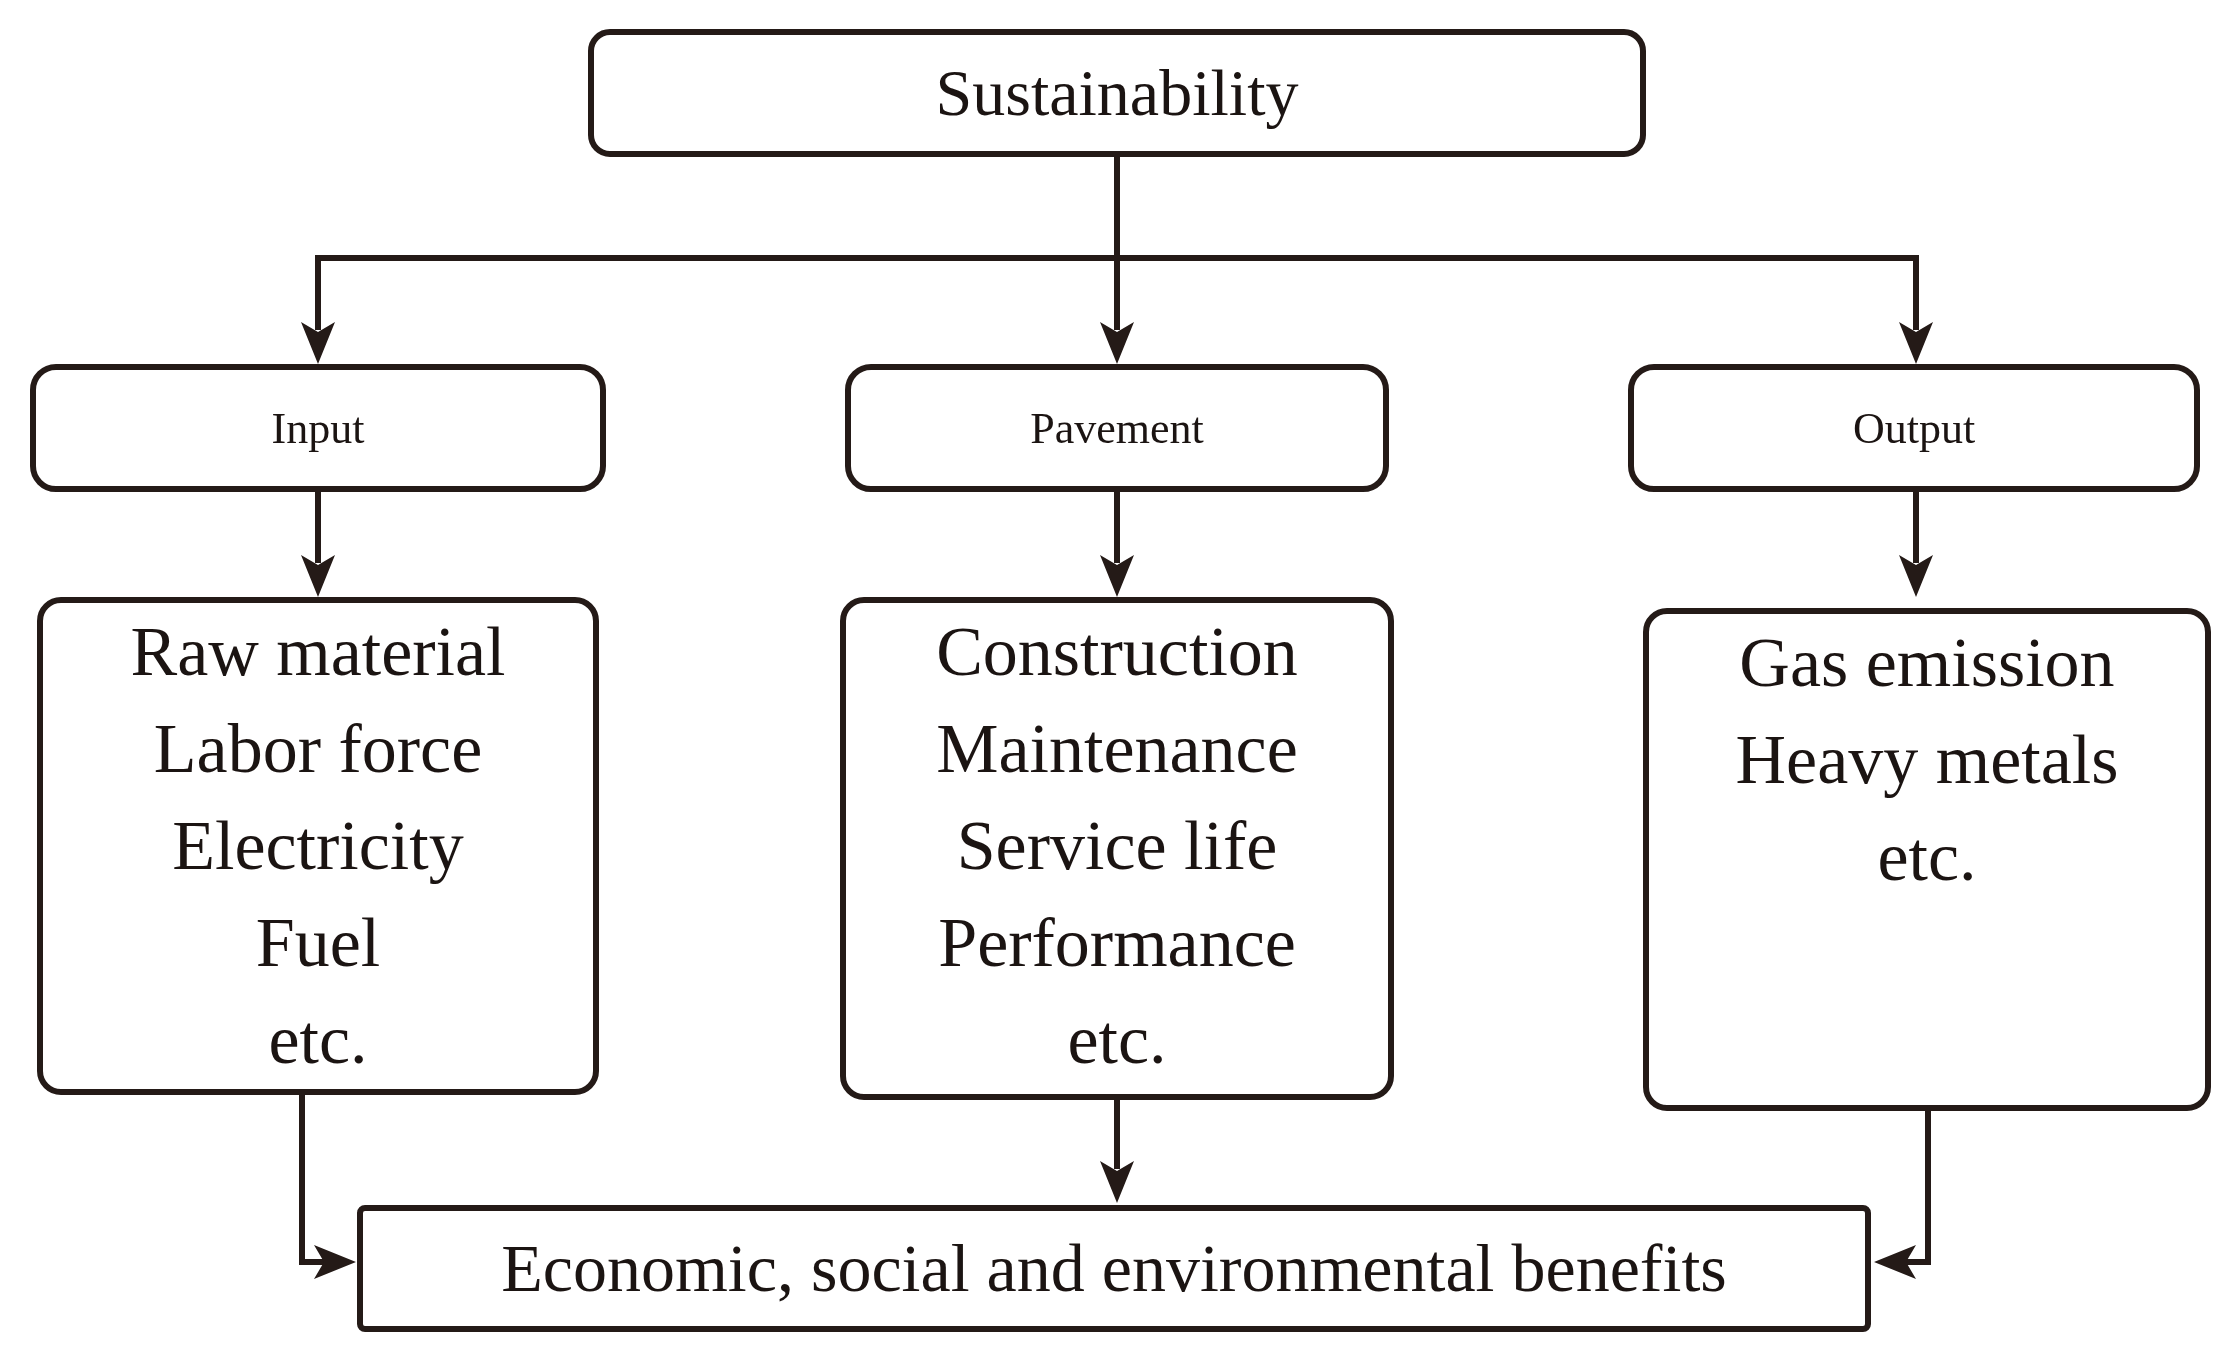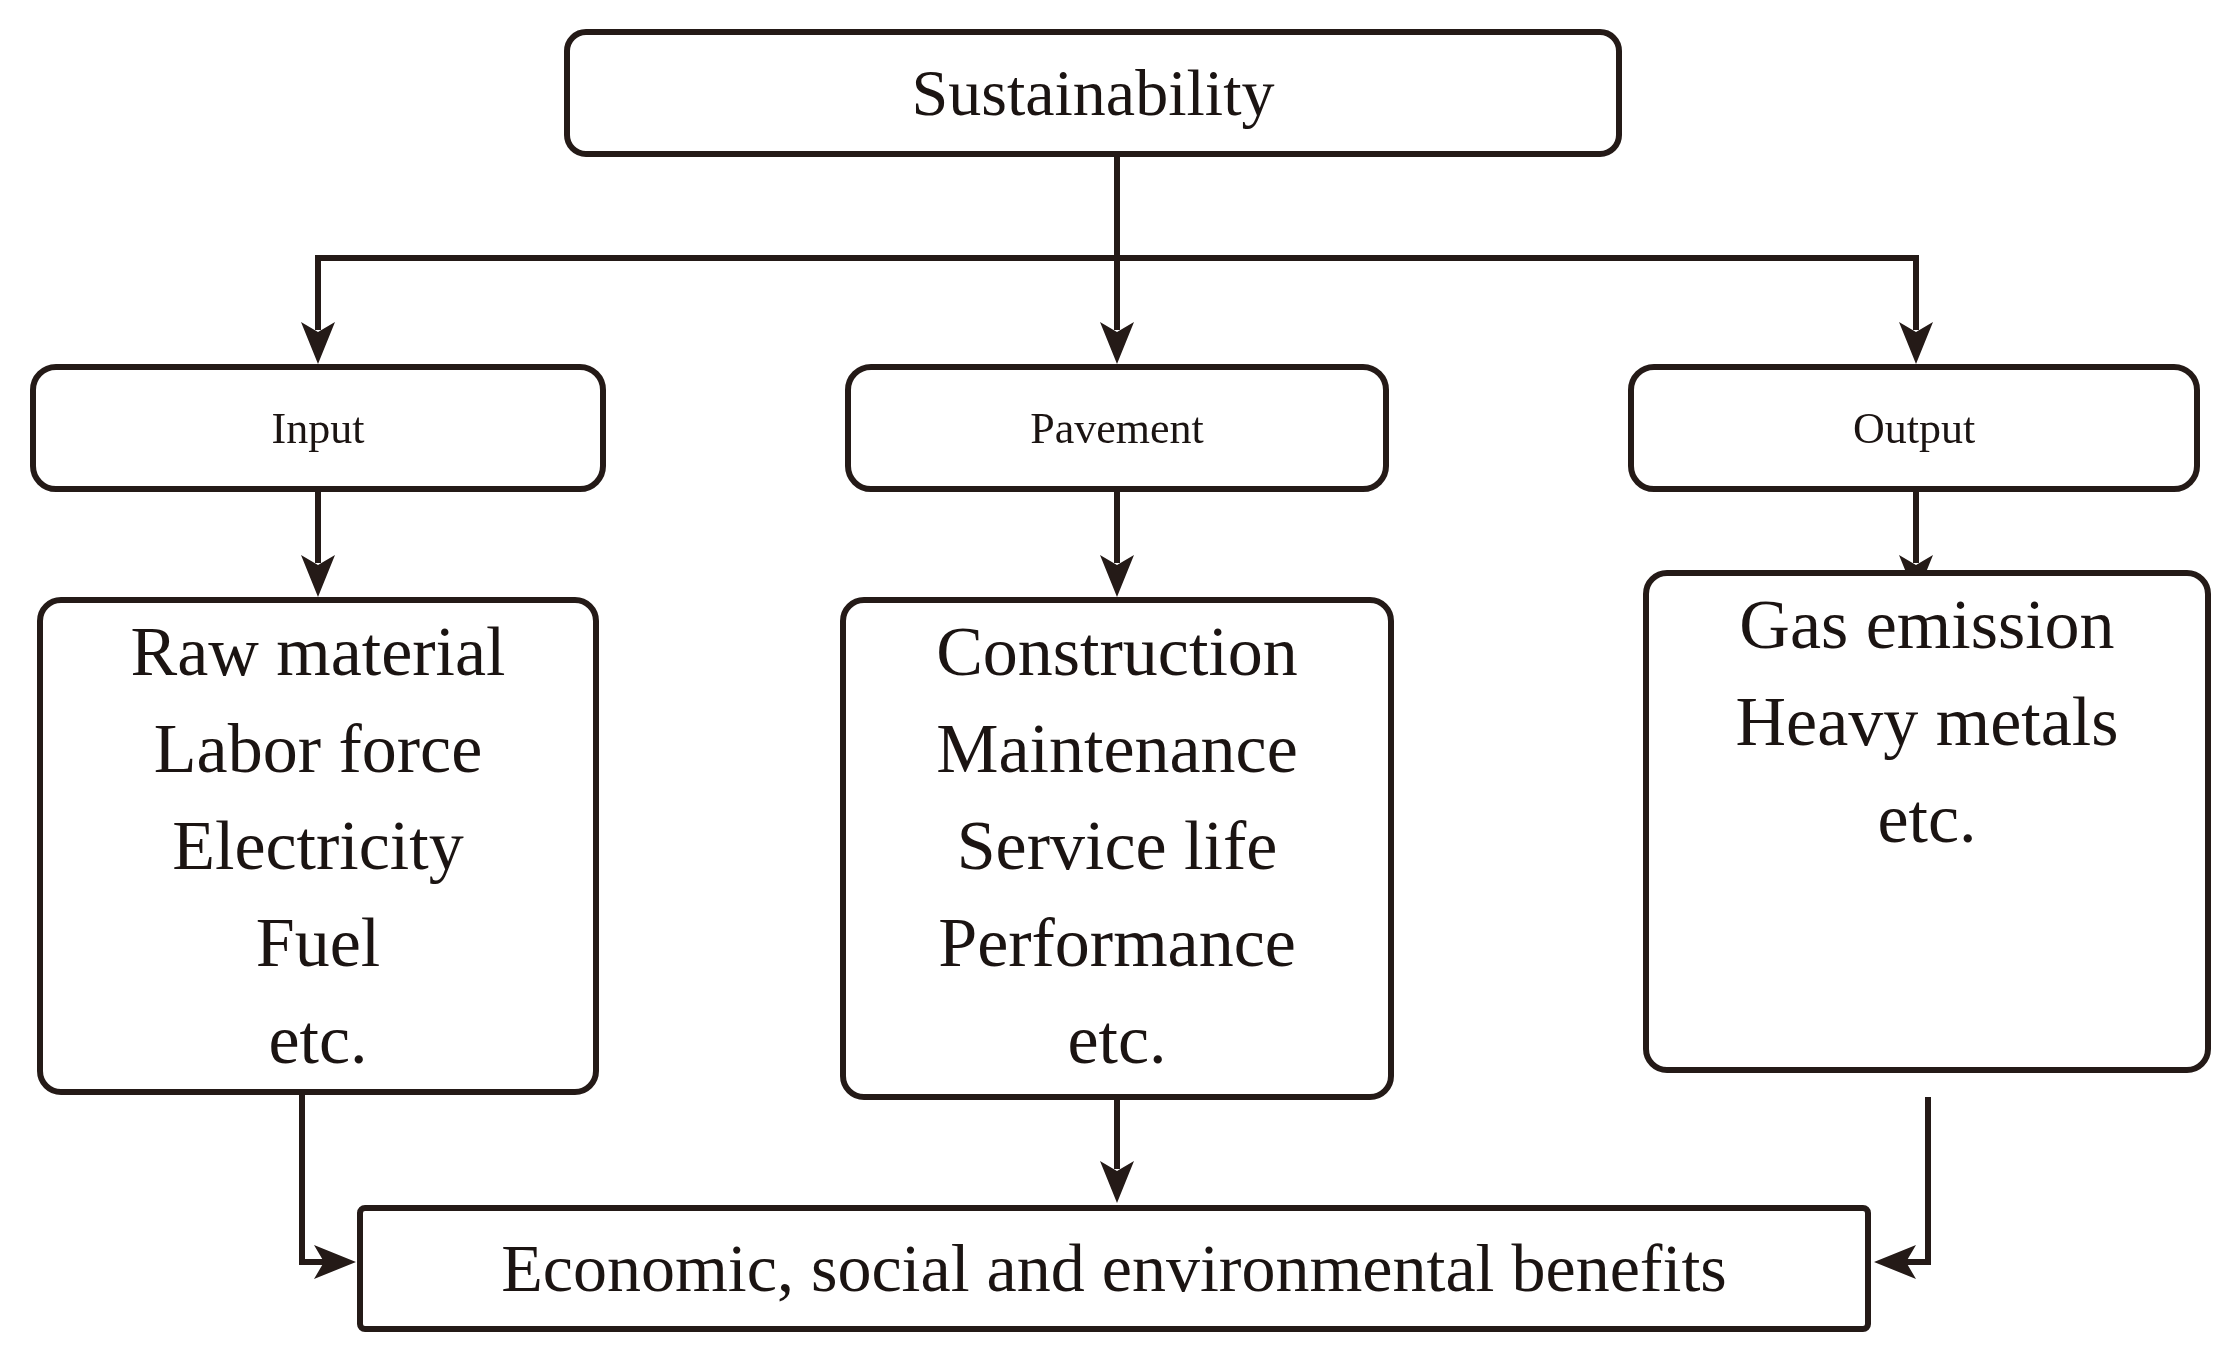--- a/index.html
+++ b/index.html
@@ -53,27 +53,27 @@
   .detail-line {
     line-height: 97px;
     white-space: nowrap;
   }
   .box.footer {
     border-radius: 8px;
     font-size: 68px;
     white-space: nowrap;
   }
   
-  #box-sustainability { left: 564px; top: 29px;  width: 1058px; height: 128px; }
+  #box-sustainability { left: 588px; top: 29px;  width: 1058px; height: 128px; }
   #box-input          { left: 30px;  top: 364px; width: 576px;  height: 128px; }
   #box-pavement       { left: 845px; top: 364px; width: 544px;  height: 128px; }
   #box-output         { left: 1628px;top: 364px; width: 572px;  height: 128px; }
   #box-input-detail   { left: 37px;  top: 597px; width: 562px;  height: 498px; }
   #box-pavement-detail{ left: 840px; top: 597px; width: 554px;  height: 503px; }
-  #box-output-detail  { left: 1643px;top: 570px; width: 568px;  height: 503px; }
+  #box-output-detail  { left: 1643px;top: 608px; width: 568px;  height: 503px; }
   #box-benefits       { left: 357px; top: 1205px;width: 1514px; height: 127px; }
 
   .line { stroke: #241a17; stroke-width: 6; fill: none; }
   .head { fill: #241a17; stroke: none; }
 </style>
 </head>
 <body>
 
 <div id="canvas">
 

